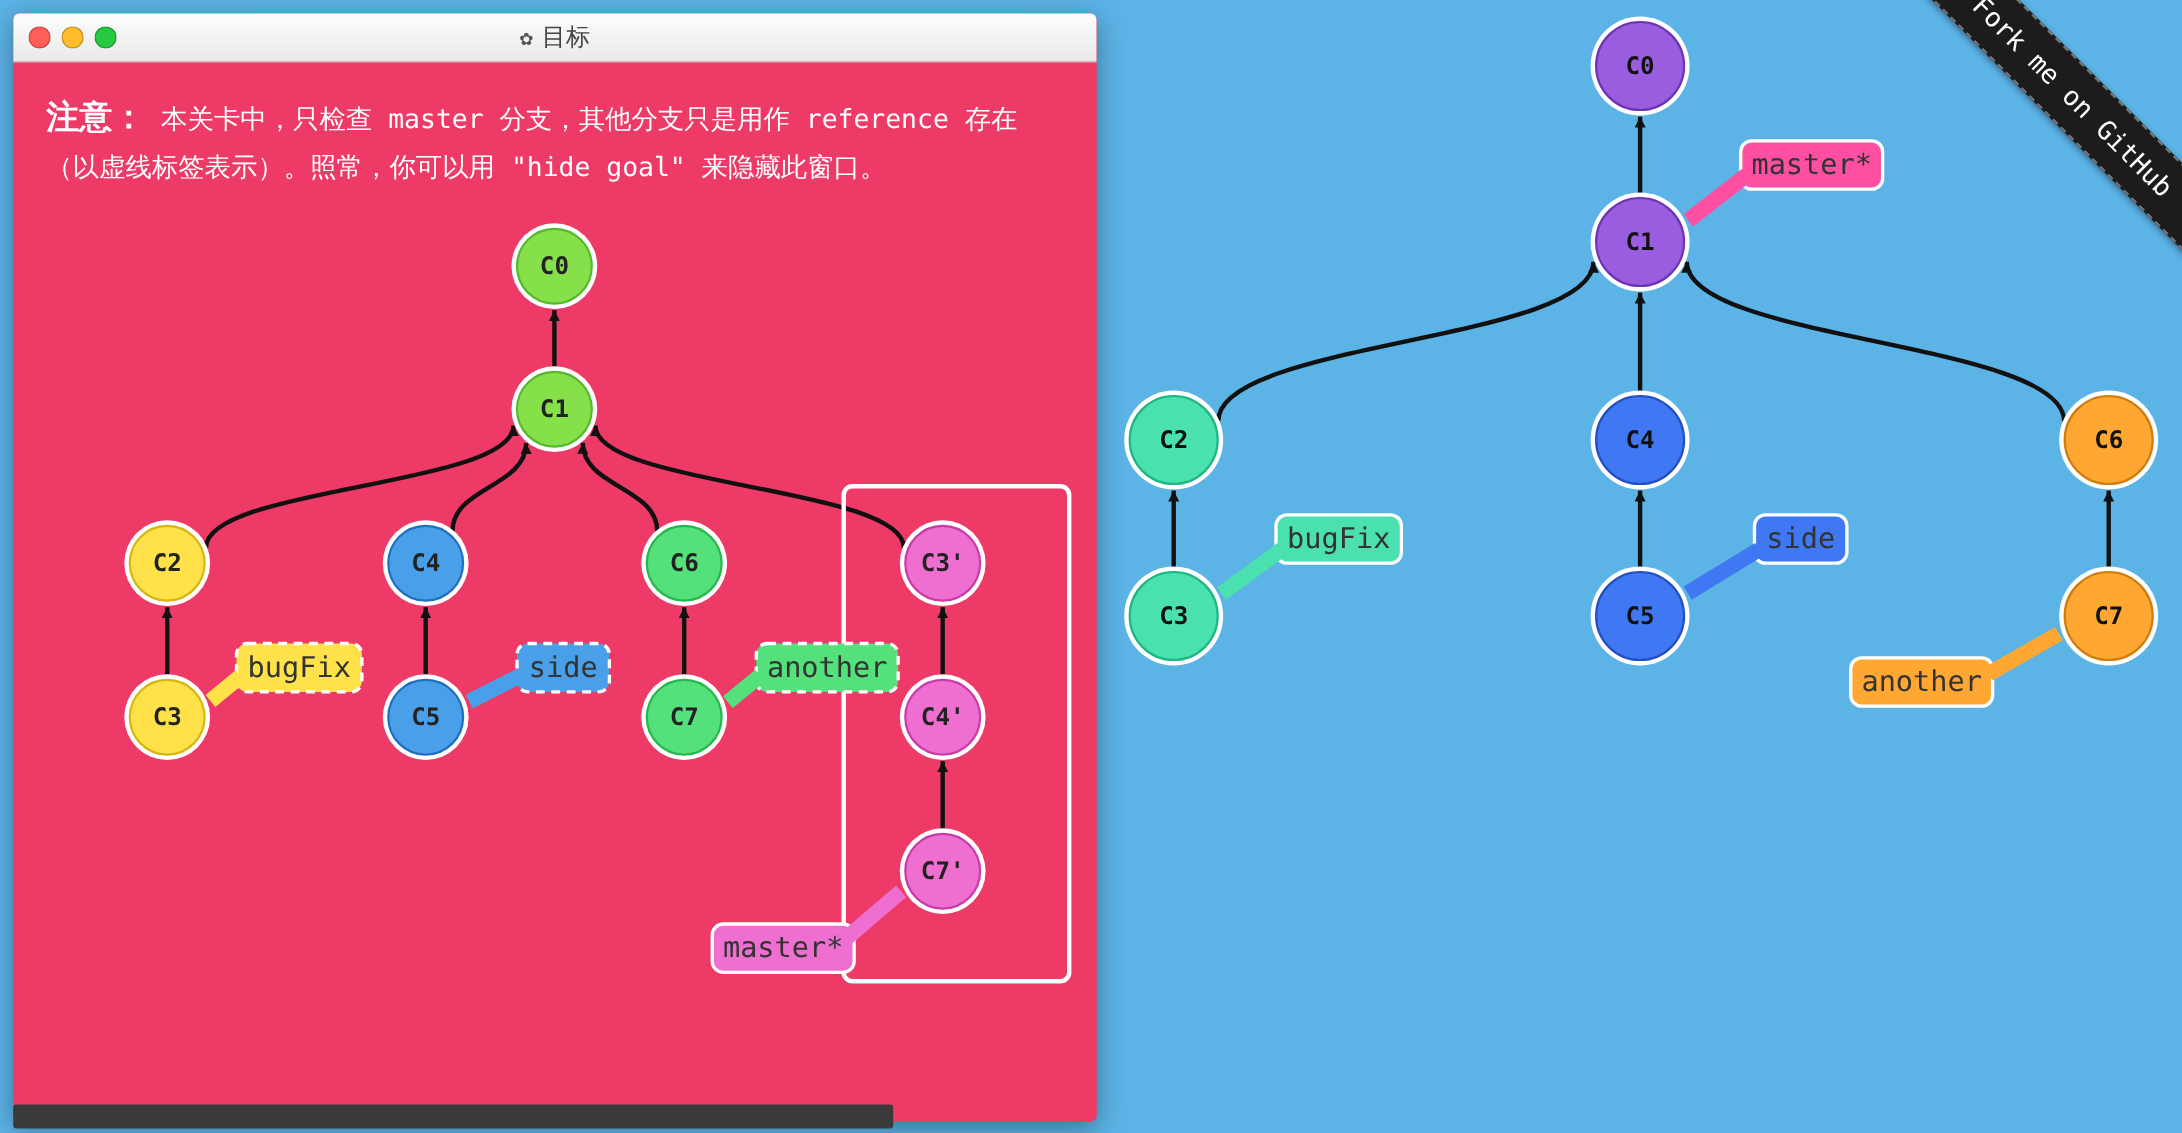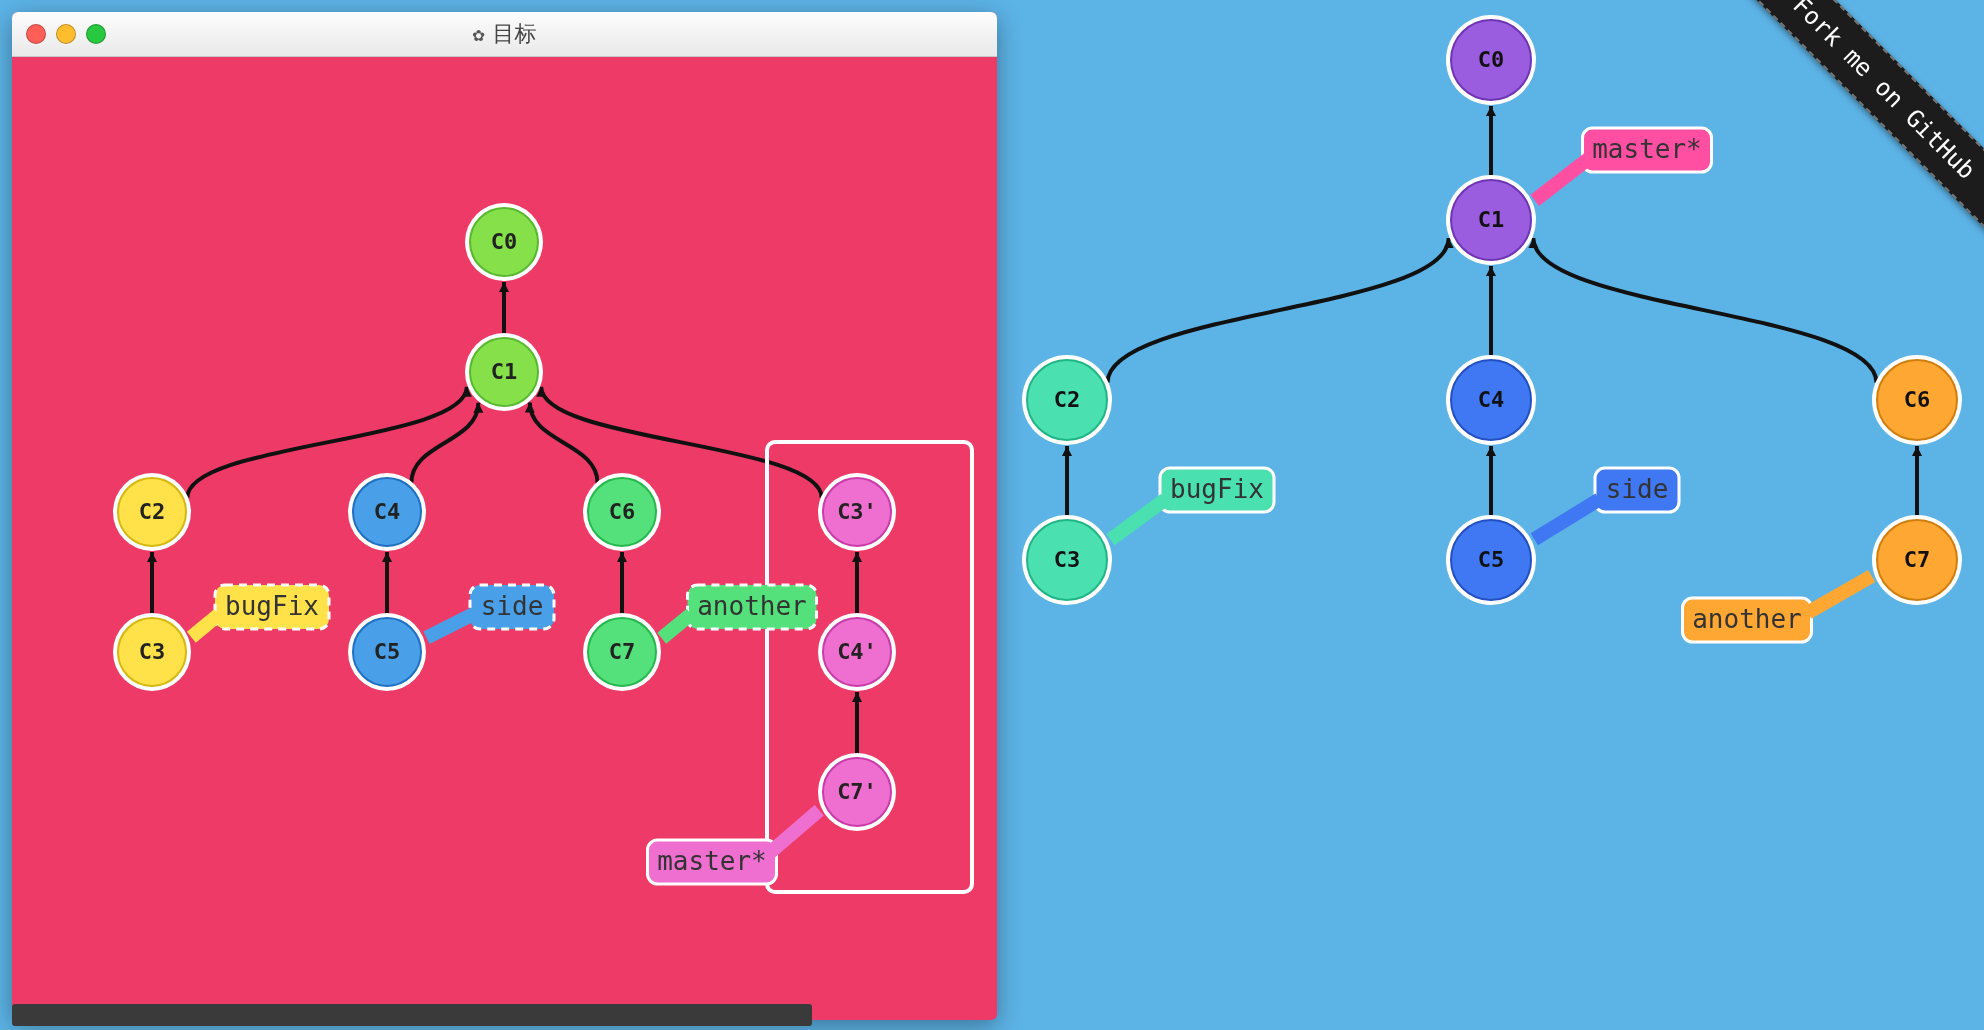--- a/index.html
+++ b/index.html
@@ -33,20 +33,24 @@
       <div class="traffic">
         <div class="tl red"></div>
         <div class="tl yellow"></div>
         <div class="tl green"></div>
       </div>
       <div class="titlecenter">
         <span class="gear">✿</span>
         <span>目标</span>
       </div>
     </div>
+    <div class="notice">
+      <b>注意：</b>
+      <span>本关卡中，只检查 master 分支，其他分支只是用作 reference 存在（以虚线标签表示）。照常，你可以用 "hide goal" 来隐藏此窗口。</span>
+    </div>
     <svg class="goal-svg" id="goal-svg" viewBox="0 0 985 840">
         <defs>
           <marker id="arr-goal-svg" markerWidth="12" markerHeight="12" refX="10" refY="5" orient="auto" markerUnits="userSpaceOnUse">
             <path d="M0,0 L10,5 L0,10 Z" fill="#111"></path>
           </marker>
           <marker id="arrB-goal-svg-bugFix" markerWidth="12" markerHeight="12" refX="10" refY="5" orient="auto" markerUnits="userSpaceOnUse">
             <path d="M0,0 L10,5 L0,10 Z" fill="#ffe14a"></path>
           </marker>
           <marker id="arrB-goal-svg-side" markerWidth="12" markerHeight="12" refX="10" refY="5" orient="auto" markerUnits="userSpaceOnUse">
             <path d="M0,0 L10,5 L0,10 Z" fill="#4aa0e8"></path>

